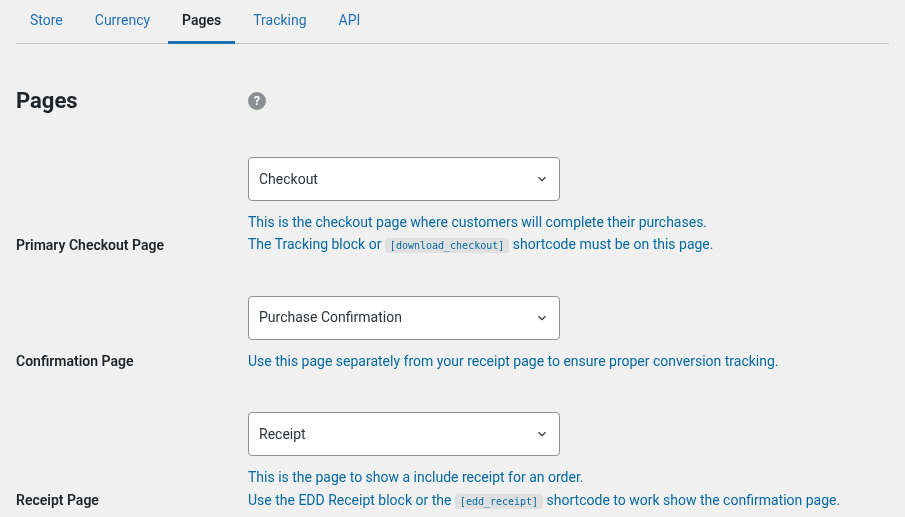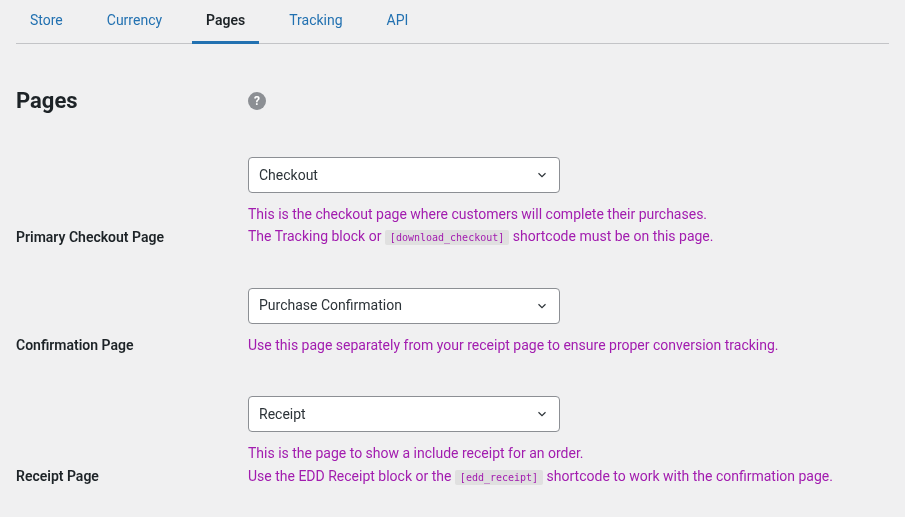--- a/index.html
+++ b/index.html
@@ -10,21 +10,21 @@
     color: #1d2327;
     font-size: 14px;
     line-height: 1.5;
   }
   .wrap {
     padding: 0 16px 40px 16px;
   }
   .tabs {
     display: flex;
     border-bottom: 1px solid #c3c4c7;
-    gap: 16px;
+    gap: 4px;
   }
   .tab {
     padding: 10px 14px;
     color: #2271b1;
     cursor: pointer;
     font-size: 14px;
     border-bottom: 3px solid transparent;
     margin-bottom: -1px;
   }
   .tab.active {
@@ -70,21 +70,21 @@
   }
   .field-body {
     flex: 1;
   }
   .select {
     position: relative;
     width: 312px;
     margin-bottom: 10px;
   }
   .select-box {
-    height: 36px;
+    height: 44px;
     background: #fff;
     border: 1px solid #8c8f94;
     border-radius: 4px;
     display: flex;
     align-items: center;
     justify-content: space-between;
     padding: 0 10px;
     font-size: 14px;
     cursor: pointer;
     color: #2c3338;
@@ -97,21 +97,21 @@
     justify-content: center;
   }
   .chevron svg {
     width: 14px;
     height: 14px;
     stroke: #2c3338;
     stroke-width: 2;
     fill: none;
   }
   .desc {
-    color: #a21caf;
+    color: #0369a1;
     font-size: 14px;
     line-height: 1.6;
   }
   code {
     background: #e0e0e0;
     padding: 2px 5px;
     border-radius: 2px;
     font-family: Consolas, Monaco, monospace;
     font-size: 10px;
   }
@@ -184,19 +184,19 @@
           <span class="chevron">
             <svg viewBox="0 0 24 24">
                 <polyline points="6 9 12 15 18 9"></polyline>
               </svg>
           </span>
         </div>
       </div>
       <div class="desc">
         <div>This is the page to show a include receipt for an order.</div>
         <div>
-          <span>Use the EDD Receipt block or the </span><code>[edd_receipt]</code><span> shortcode to work with the confirmation page.</span>
+          <span>Use the EDD Receipt block or the </span><code>[edd_receipt]</code><span> shortcode to work show the confirmation page.</span>
         </div>
       </div>
     </div>
   </div>
 
 </div>
 
 </body></html>

